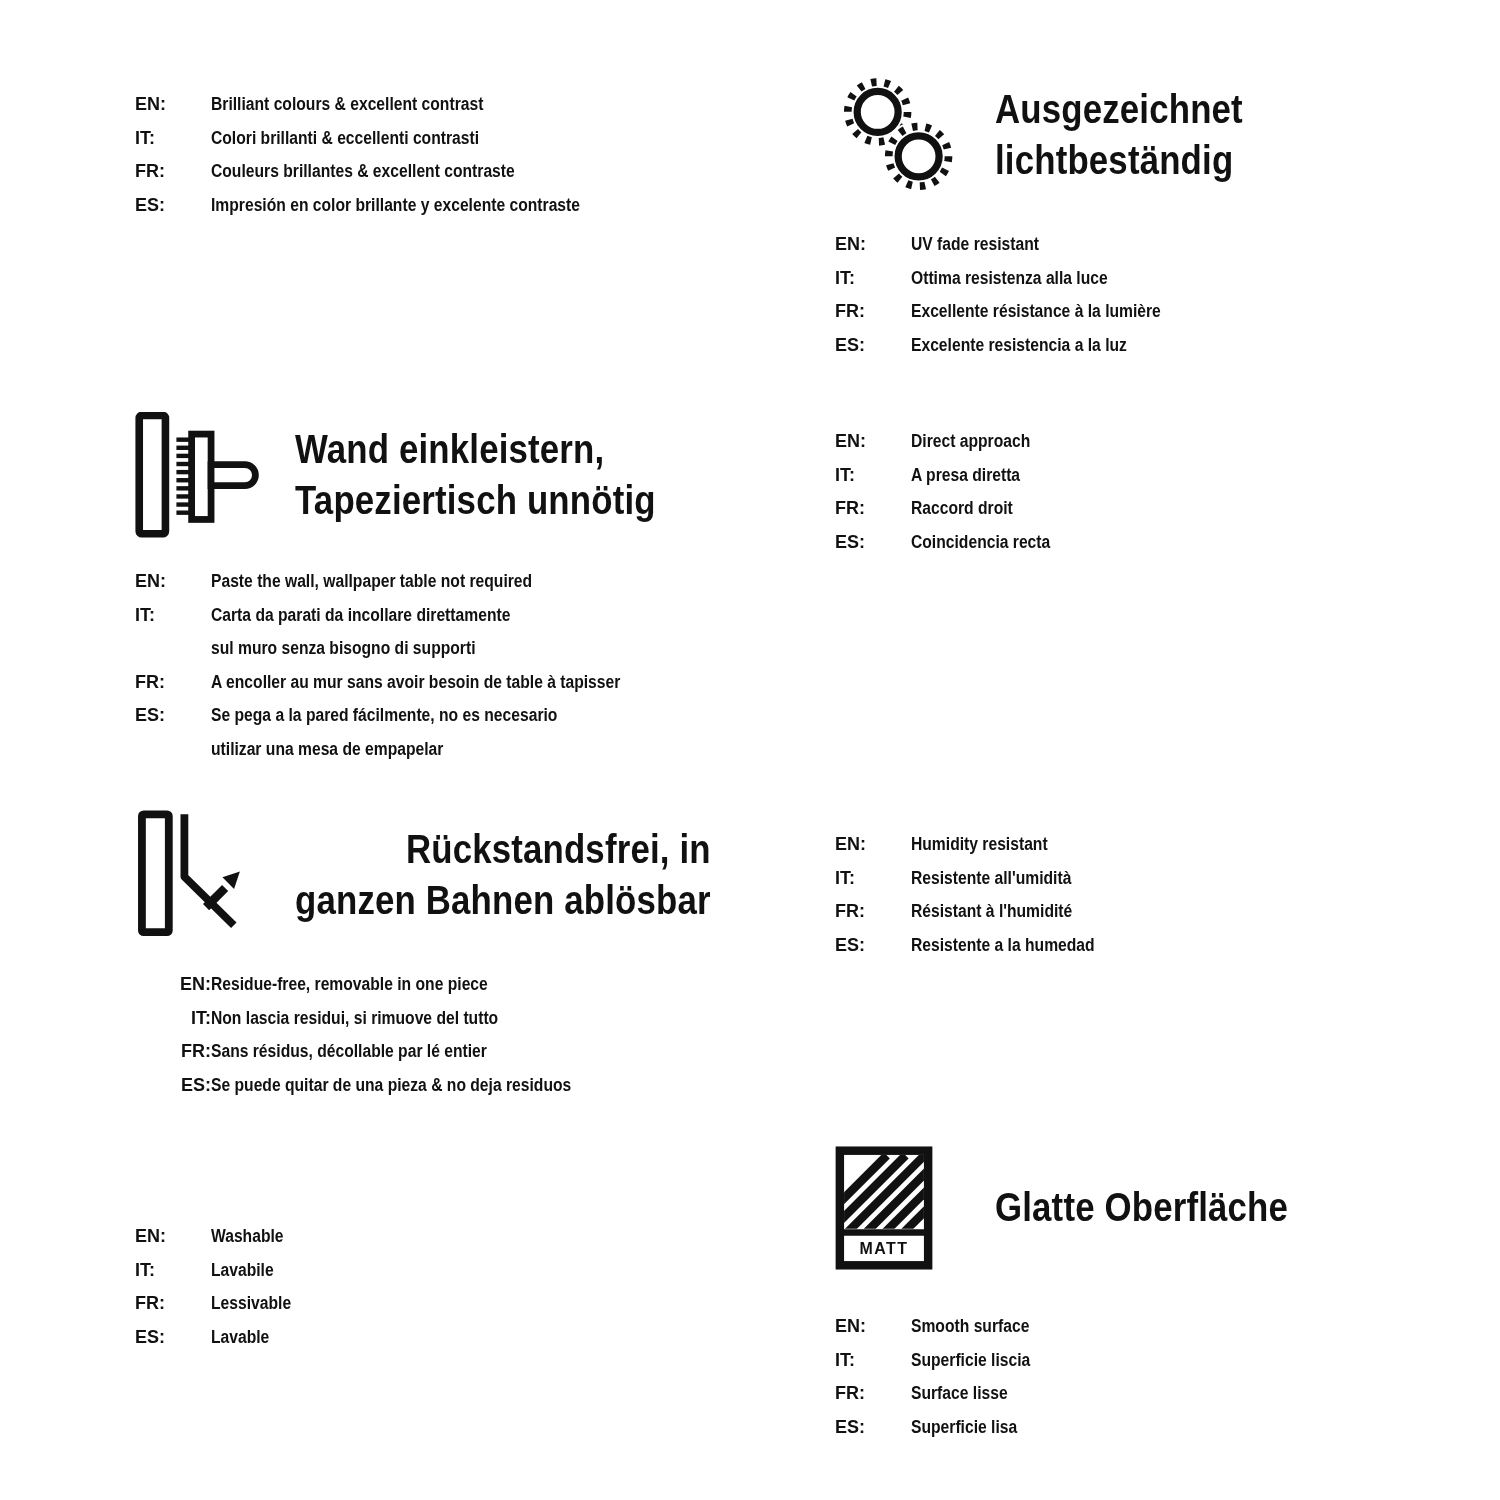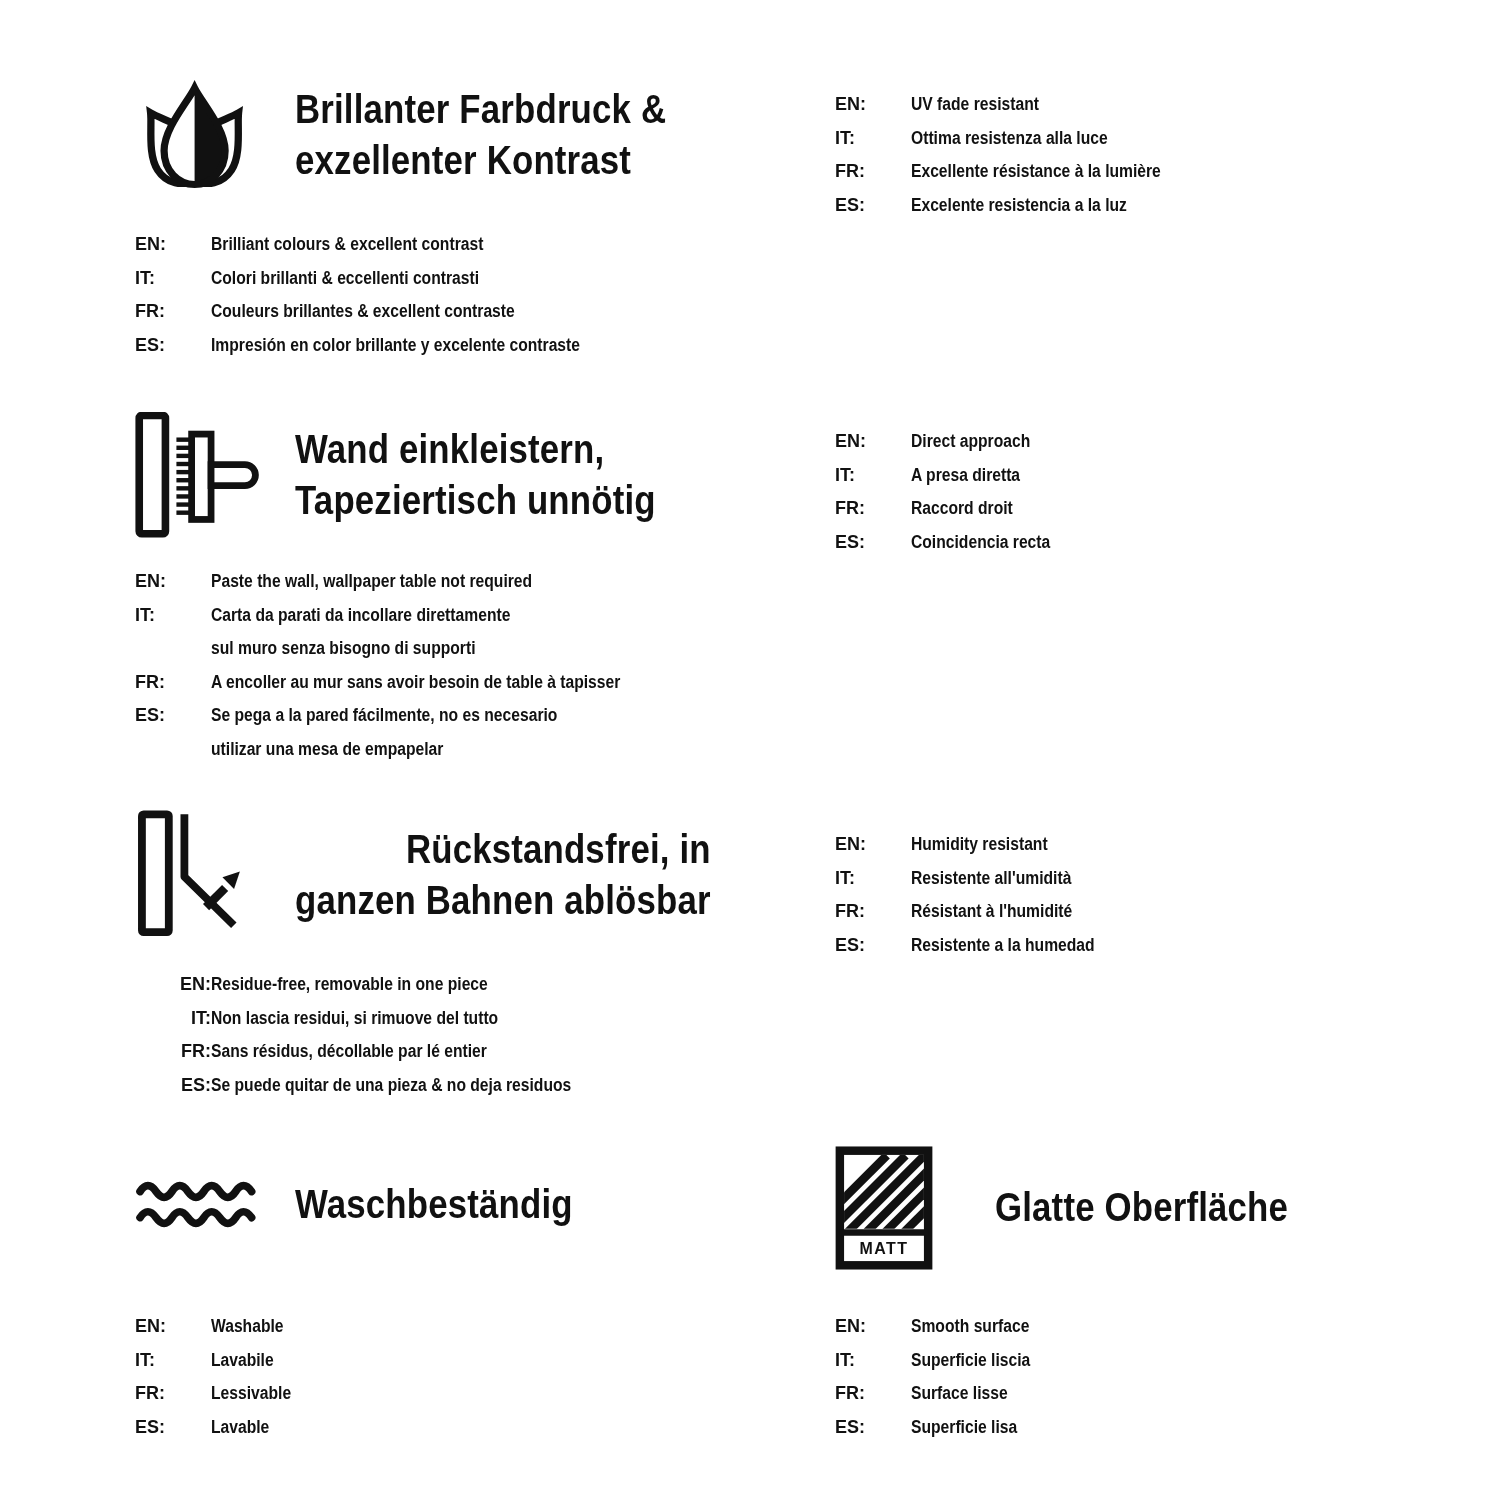--- a/index.html
+++ b/index.html
@@ -42,62 +42,58 @@
     font-weight:700; white-space:pre-line;
     transform:scaleX(0.87); transform-origin:left top;
   }
   svg { display:block; }
   .ink-stroke { stroke:#111111; fill:none; }
 </style>
 </head>
 <body>
 
 <div class="section s-pos-0">
+  <div class="trans mt-a">
+    <div class="t-row">
+        <span class="t-lang">EN:</span>
+        <span class="t-text">Brilliant colours &amp; excellent contrast</span>
+      </div>
+    <div class="t-row">
+        <span class="t-lang">IT:</span>
+        <span class="t-text">Colori brillanti &amp; eccellenti contrasti</span>
+      </div>
+    <div class="t-row">
+        <span class="t-lang">FR:</span>
+        <span class="t-text">Couleurs brillantes &amp; excellent contraste</span>
+      </div>
+    <div class="t-row">
+        <span class="t-lang">ES:</span>
+        <span class="t-text">Impresión en color brillante y excelente contraste</span>
+      </div>
+  </div>
+</div>
+
+<div class="section s-pos-1">
   <div class="header h-std">
     <div class="icon-box">
-      <svg width="120" height="131" viewBox="0 0 145 150">
-        <defs>
-          <clipPath id="halfR">
-              <rect x="72" y="0" width="73" height="150"></rect>
-            </clipPath>
-          <path id="teardrop" d="M0,-60 C-9,-42 -38,-10 -38,18 C-38,43 -20,60 0,60 C20,60 38,43 38,18 C38,-10 9,-42 0,-60 Z"></path>
-        </defs>
-        <use href="#teardrop" transform="translate(45,88) rotate(-33) scale(0.8)" fill="#ffffff" stroke="#111111" stroke-width="11"></use>
-        <use href="#teardrop" transform="translate(99,88) rotate(33) scale(0.8)" fill="#ffffff" stroke="#111111" stroke-width="11"></use>
-        <use href="#teardrop" transform="translate(72,76) scale(0.97)" fill="#ffffff"></use>
-        <g clip-path="url(#halfR)">
-          <use href="#teardrop" transform="translate(72,76) scale(0.97)" fill="#111111"></use>
-        </g>
-        <use href="#teardrop" transform="translate(72,76) scale(0.97)" fill="none" stroke="#111111" stroke-width="9"></use>
-      </svg>
-    </div>
-    <h2 class="title">Brillanter Farbdruck &amp;
-exzellenter Kontrast</h2>
-  </div>
-  <div class="trans mt-a">
-    <div class="t-row">
-        <span class="t-lang">EN:</span>
-        <span class="t-text">Brilliant colours &amp; excellent contrast</span>
-      </div>
-    <div class="t-row">
-        <span class="t-lang">IT:</span>
-        <span class="t-text">Colori brillanti &amp; eccellenti contrasti</span>
-      </div>
-    <div class="t-row">
-        <span class="t-lang">FR:</span>
-        <span class="t-text">Couleurs brillantes &amp; excellent contraste</span>
-      </div>
-    <div class="t-row">
-        <span class="t-lang">ES:</span>
-        <span class="t-text">Impresión en color brillante y excelente contraste</span>
-      </div>
-  </div>
-</div>
-
-<div class="section s-pos-1">
+      <svg width="128" height="128" viewBox="0 0 150 150">
+        <g>
+          <circle cx="50" cy="48" r="35" fill="none" stroke="#111111" stroke-width="9" stroke-dasharray="6.3 9.4"></circle>
+          <circle cx="50" cy="48" r="24" fill="#ffffff" stroke="#111111" stroke-width="8.5"></circle>
+        </g>
+        <g>
+          <circle cx="98" cy="100" r="42" fill="#ffffff" stroke="none"></circle>
+          <circle cx="98" cy="100" r="35" fill="none" stroke="#111111" stroke-width="9" stroke-dasharray="6.3 9.4"></circle>
+          <circle cx="98" cy="100" r="24" fill="#ffffff" stroke="#111111" stroke-width="8.5"></circle>
+        </g>
+      </svg>
+    </div>
+    <h2 class="title">Ausgezeichnet
+lichtbeständig</h2>
+  </div>
   <div class="trans mt-a">
     <div class="t-row">
         <span class="t-lang">EN:</span>
         <span class="t-text">UV fade resistant</span>
       </div>
     <div class="t-row">
         <span class="t-lang">IT:</span>
         <span class="t-text">Ottima resistenza alla luce</span>
       </div>
     <div class="t-row">
@@ -228,31 +224,20 @@
         <span class="t-text">Résistant à l'humidité</span>
       </div>
     <div class="t-row">
         <span class="t-lang">ES:</span>
         <span class="t-text">Resistente a la humedad</span>
       </div>
   </div>
 </div>
 
 <div class="section s-pos-6">
-  <div class="header h-wash">
-    <div class="icon-box">
-      <svg width="126" height="56" viewBox="0 0 130 58">
-        <g fill="none" stroke="#111111" stroke-width="8" stroke-linecap="round">
-          <path d="M5,15 q 8,-12 16.5,0 t 16.5,0 t 16.5,0 t 16.5,0 t 16.5,0 t 16.5,0 t 16.5,0"></path>
-          <path d="M5,42 q 8,-12 16.5,0 t 16.5,0 t 16.5,0 t 16.5,0 t 16.5,0 t 16.5,0 t 16.5,0"></path>
-        </g>
-      </svg>
-    </div>
-    <h2 class="title">Waschbeständig</h2>
-  </div>
   <div class="trans mt-wash">
     <div class="t-row">
         <span class="t-lang">EN:</span>
         <span class="t-text">Washable</span>
       </div>
     <div class="t-row">
         <span class="t-lang">IT:</span>
         <span class="t-text">Lavabile</span>
       </div>
     <div class="t-row">

